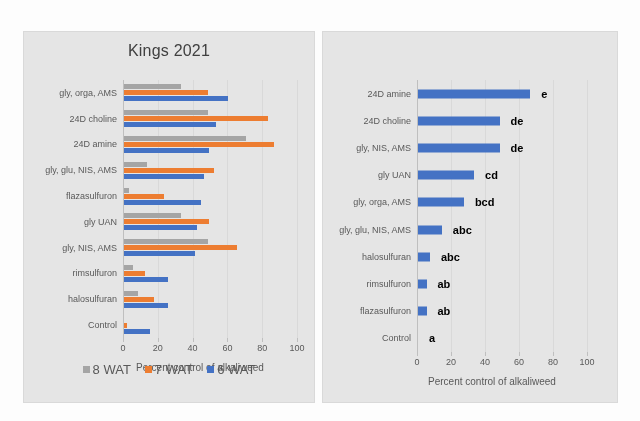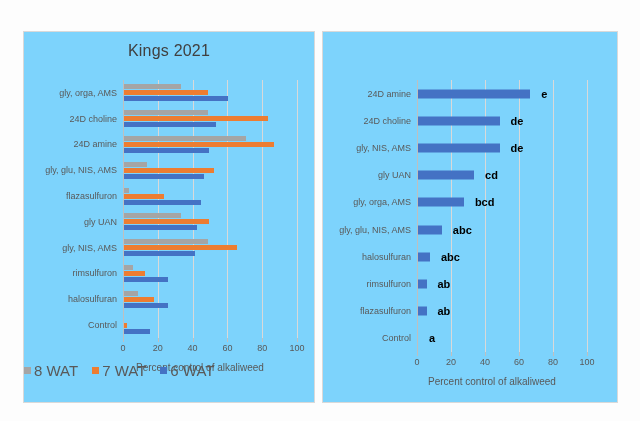--- a/index.html
+++ b/index.html
@@ -7,21 +7,21 @@
     width:640px;height:421px;
     background:#ffffff;
     font-family:"Liberation Sans", sans-serif;
     color:#404040;
     overflow:hidden;
   }
   .page{position:relative;width:640px;height:421px;background:#fdfdfd;}
 
   .panel{
     position:absolute;
-    background:#7dd3fc;
+    background:#e5e5e5;
     border:1px solid #d9d9d9;
     box-sizing:border-box;
   }
   #panel-left{left:23px;top:31px;width:292px;height:372px;}
   #panel-right{left:322px;top:31px;width:296px;height:372px;}
 
   .chart-title{
     position:absolute;left:0;right:0;top:10px;
     text-align:center;
     font-size:16px;
@@ -114,24 +114,24 @@
     font-size:10px;
     color:#595959;
   }
 
   
   .legend{
     position:absolute;
     left:0;right:0;
     top:330px;
     display:flex;
-    justify-content:flex-start;
+    justify-content:center;
     align-items:center;
     gap:14px;
-    font-size:15px;
+    font-size:13px;
     color:#595959;
   }
   .legend-item{display:flex;align-items:center;gap:3px;}
   .legend-swatch{width:7px;height:7px;display:inline-block;}
 </style>
 </head>
 <body>
 
 <div class="page">
 

